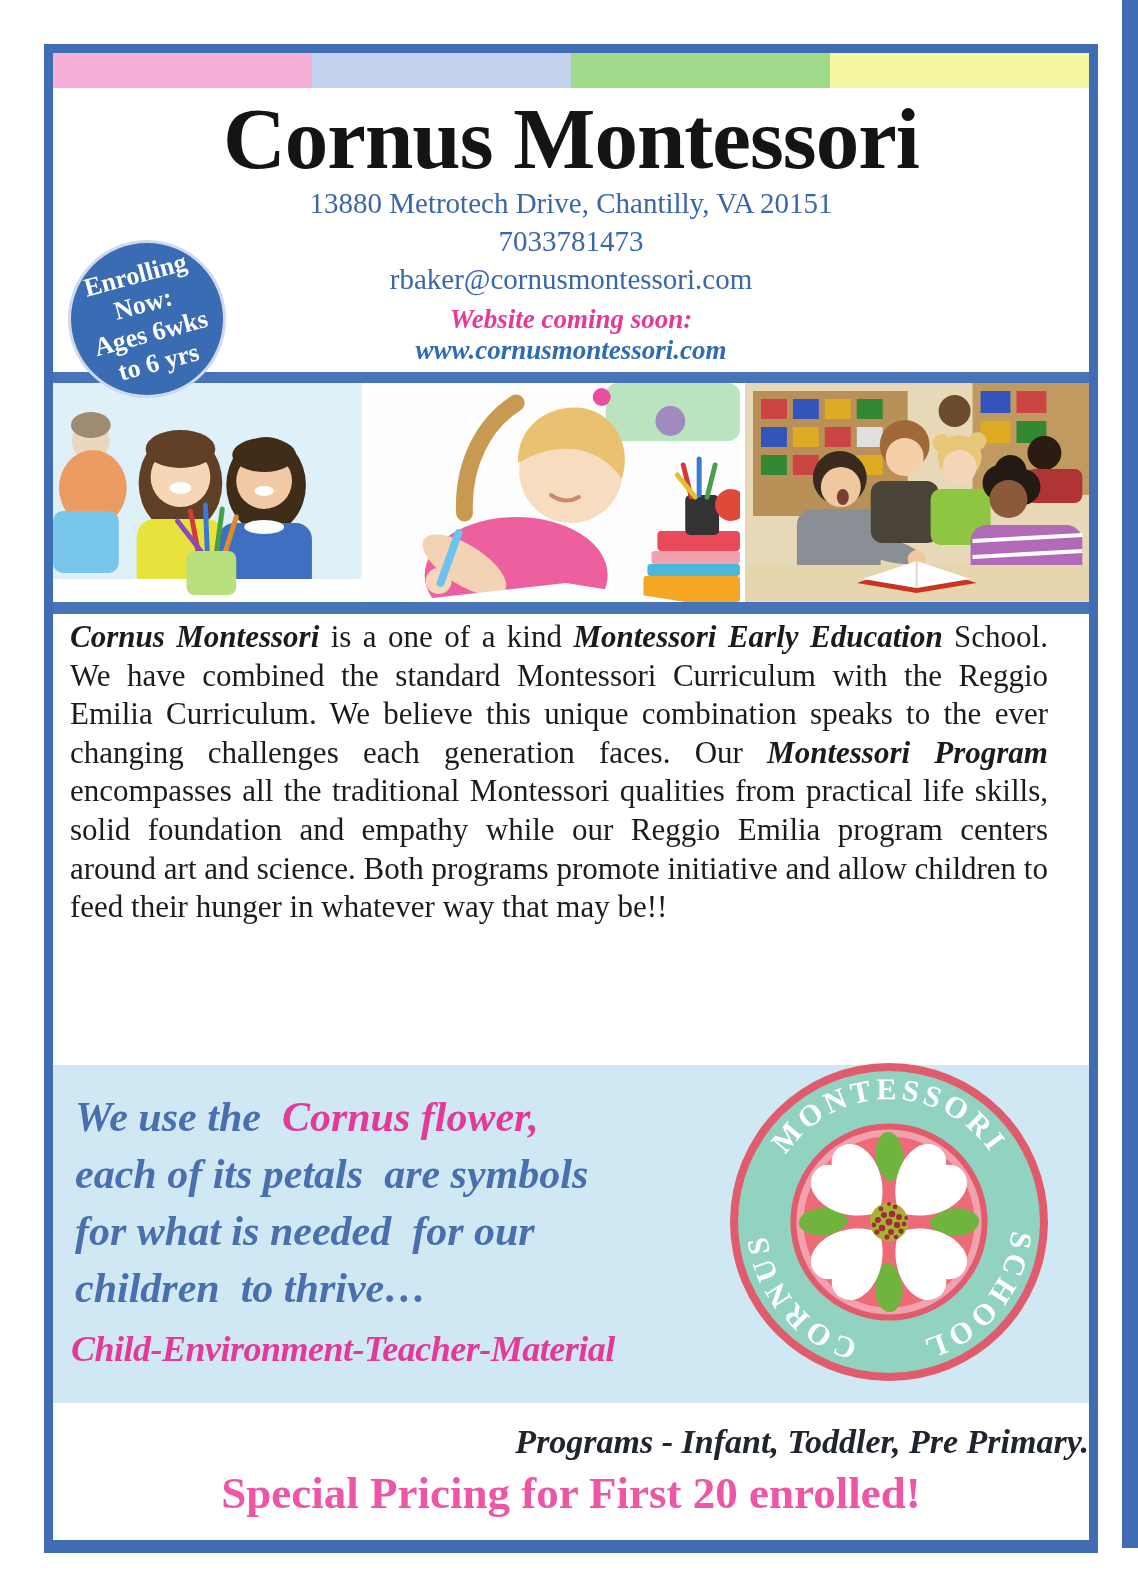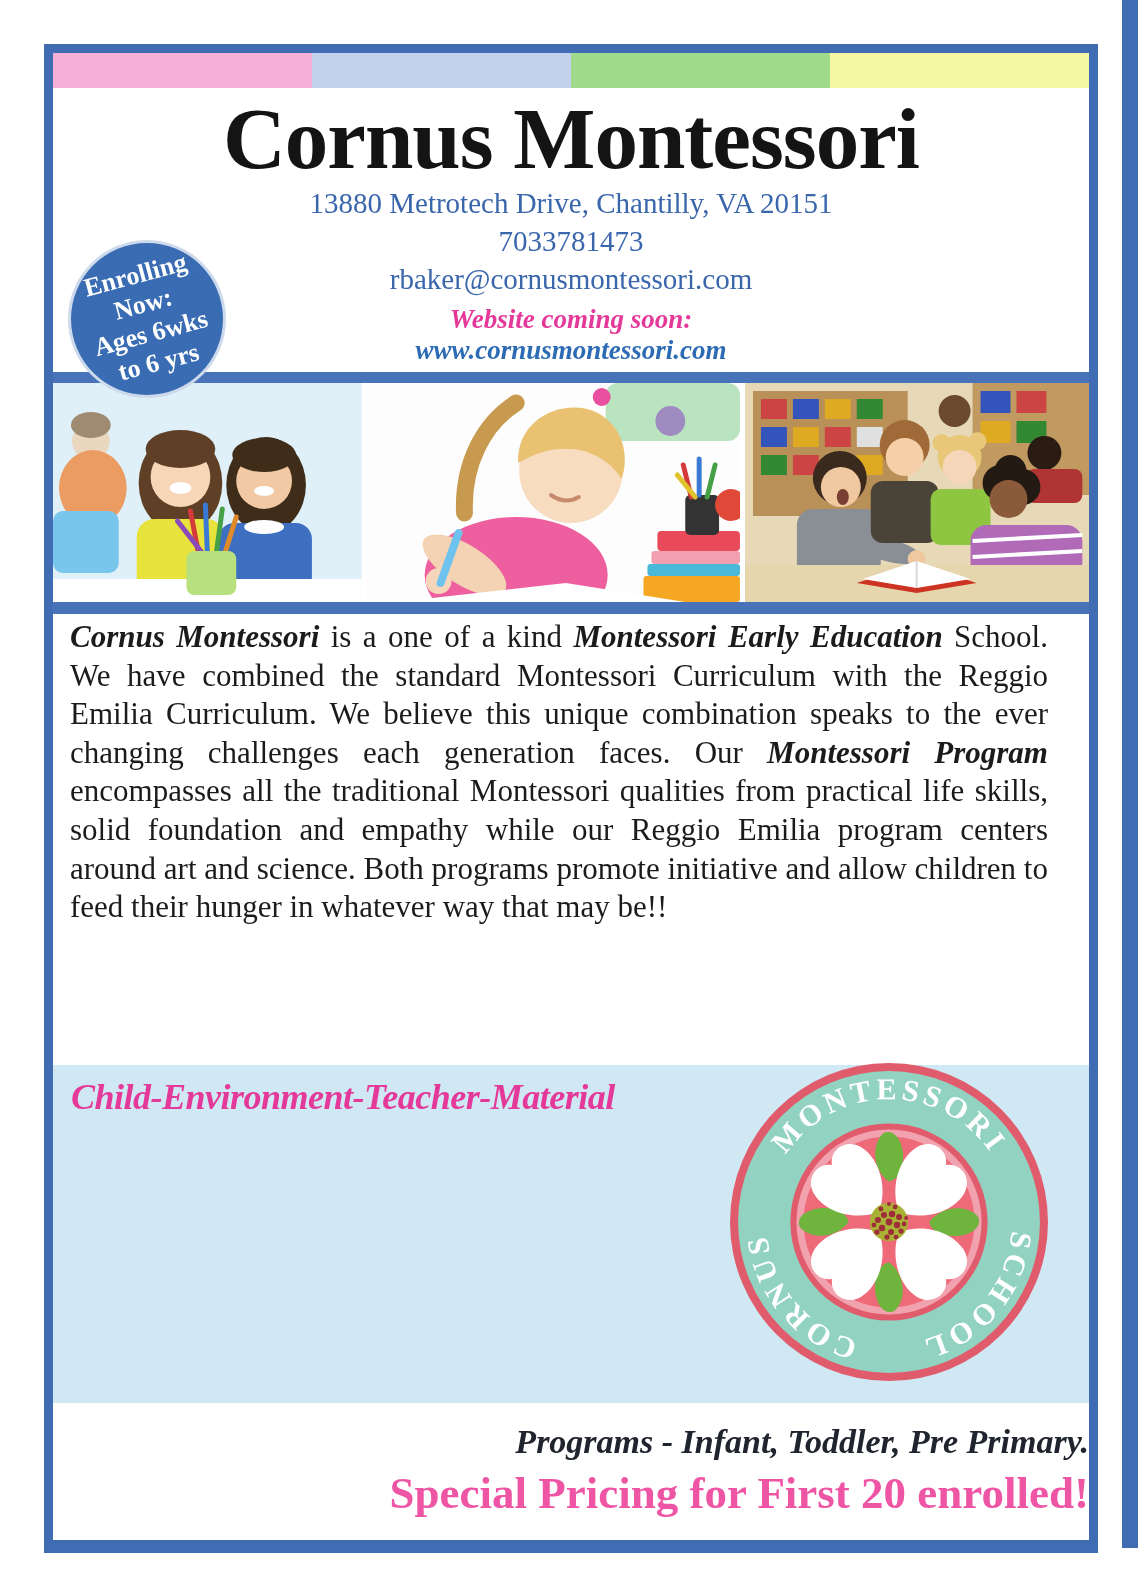--- a/index.html
+++ b/index.html
@@ -40,21 +40,21 @@
   .flower-box{position:absolute; left:0; right:0; top:1012px; height:338px; background:var(--box-bg);}
   .fb-text{padding:24px 0 0 22px; width:660px;}
   .fb-line{font-size:42px; line-height:57px; font-weight:700; font-style:italic; color:var(--flower-blue); white-space:pre-wrap;}
   .seg-blue{color:var(--flower-blue);} .seg-pink{color:var(--pink);}
   .fb-tagline{font-size:36px; line-height:44px; font-weight:700; font-style:italic; color:var(--pink);
               padding-left:18px; margin-top:10px; letter-spacing:-0.5px;}
   .logo{position:absolute; left:675px; top:-4px; width:322px; height:322px;}
   .logo text{font-family:"Liberation Serif", serif; font-weight:700; fill:#fff; font-size:30px; letter-spacing:4px;}
   .footer{position:absolute; left:0; right:0; top:1360px; text-align:center;}
   .programs{font-size:34px; line-height:42px; font-weight:700; font-style:italic; color:var(--programs-ink); margin-top:8px;text-align:right;}
-  .special{font-size:45px; line-height:54px; font-weight:700; color:var(--hot-pink); margin-top:3px;text-align:right;}
+  .special{font-size:45px; line-height:54px; font-weight:700; color:var(--hot-pink); margin-top:3px;}
 </style>
 </head>
 <body>
 
 <div class="page">
   <div class="right-strip"></div>
 
   <div class="flyer">
 
     <div class="stripes">
@@ -192,20 +192,26 @@
         <polygon points="118,196 172,178 226,196 172,205" fill="#fff"></polygon>
         <line x1="172" y1="178" x2="172" y2="205" stroke="#d8d8d8" stroke-width="2"></line>
       </svg>
     </div>
 
     <div class="band band2"></div>
 
     <div class="about"><span class="bi">Cornus Montessori</span><span> is a one of a kind </span><span class="bi">Montessori Early Education</span><span> School. We have combined the standard Montessori Curriculum with the Reggio Emilia Curriculum. We believe this unique combination speaks to the ever changing challenges each generation faces. Our </span><span class="bi">Montessori Program</span><span> encompasses all the traditional Montessori qualities from practical life skills, solid foundation and empathy while our Reggio Emilia program centers around art and science. Both programs promote initiative and allow children to feed their hunger in whatever way that may be!!</span></div>
 
     <div class="flower-box">
+      <div class="fb-text">
+        <div class="fb-line"><span class="seg-blue">We use the  </span><span class="seg-pink">Cornus flower,</span></div>
+        <div class="fb-line"><span class="seg-blue">each of its petals  are symbols</span></div>
+        <div class="fb-line"><span class="seg-blue">for what is needed  for our</span></div>
+        <div class="fb-line"><span class="seg-blue">children  to thrive…</span></div>
+      </div>
       <div class="fb-tagline">Child-Environment-Teacher-Material</div>
 
       <svg class="logo" viewBox="0 0 320 320">
         <circle cx="160" cy="160" r="158" fill="var(--logo-coral)"></circle>
         <circle cx="160" cy="160" r="150" fill="var(--logo-teal)"></circle>
         <circle cx="160" cy="160" r="98" fill="var(--logo-coral)"></circle>
         <circle cx="160" cy="160" r="92" fill="var(--logo-pink-ring)"></circle>
         <circle cx="160" cy="160" r="85" fill="var(--logo-inner)"></circle>
         <defs>
           <path id="ringpath" d="M160,282 A122,122 0 0 1 38,160 A122,122 0 0 1 160,38 A122,122 0 0 1 282,160 A122,122 0 0 1 160,282"></path>

